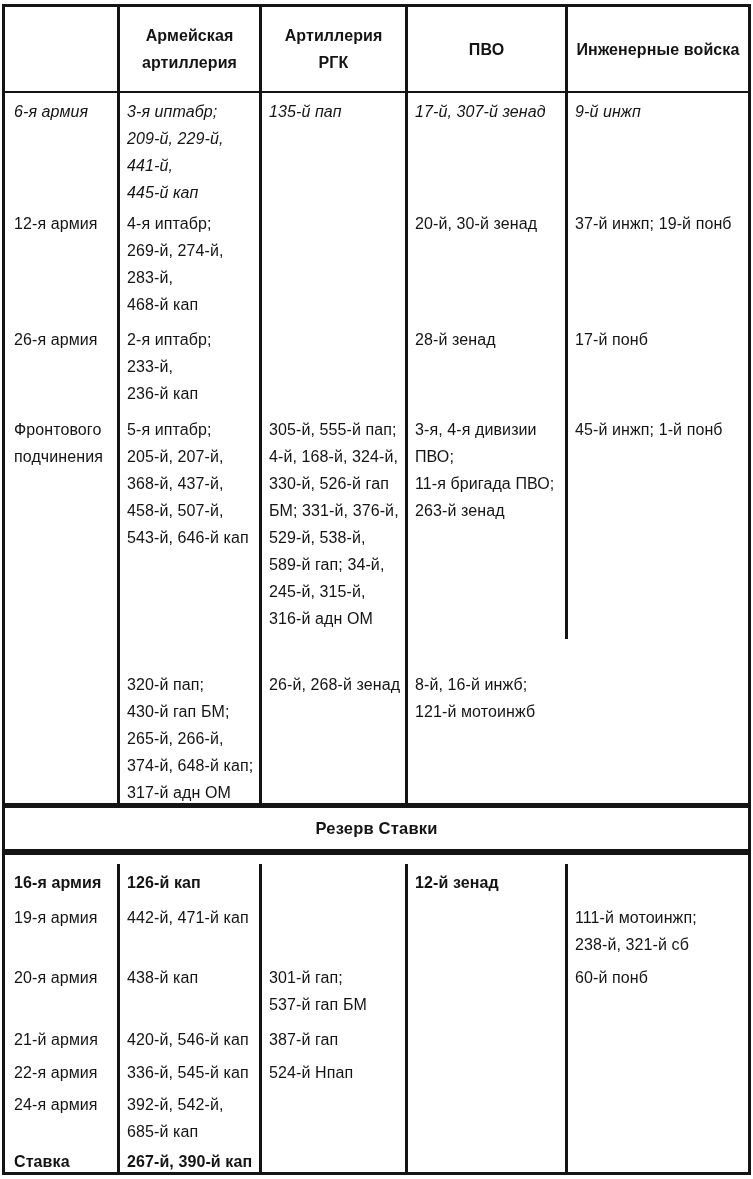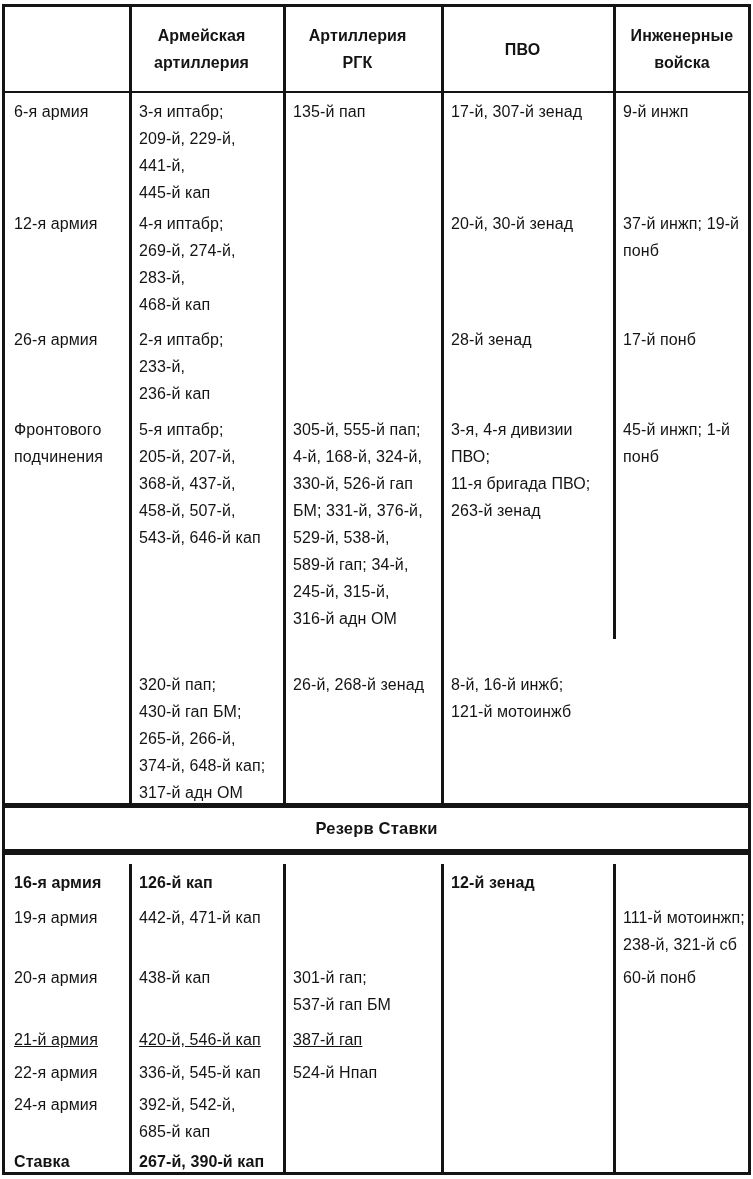--- a/index.html
+++ b/index.html
@@ -26,21 +26,20 @@
   .tbl {
     width: 749px;
     box-sizing: border-box;
     border: 3px solid #141414;
     background: #ffffff;
   }
   .top-table { height: 802px; }
   .grid-row {
     display: grid;
     grid-template-columns: 112px 142px 146px 160px 1fr;
-    gap: 12px;
   }
   .thead {
     height: 84px;
     border-bottom: 2px solid #141414;
   }
   .th {
     display: flex;
     align-items: center;
     justify-content: center;
     text-align: center;
@@ -89,21 +88,21 @@
 
   <div class="tbl top-table">
     <div class="grid-row thead">
       <div class="th"></div>
       <div class="th">Армейская артиллерия</div>
       <div class="th">Артиллерия РГК</div>
       <div class="th">ПВО</div>
       <div class="th">Инженерные войска</div>
     </div>
     <div id="top-body">
-        <div class="grid-row" style="height: 112px;">
+        <div class="grid-row" style="height: 112px; font-style: italic;">
           <div class="cell">6-я армия</div>
           <div class="cell">3-я иптабр;
 209-й, 229-й,
 441-й,
 445-й кап</div>
           <div class="cell">135-й пап</div>
           <div class="cell">17-й, 307-й зенад</div>
           <div class="cell">9-й инжп</div>
         </div>
         <div class="grid-row" style="height: 116px;">
@@ -186,21 +185,21 @@
 238-й, 321-й сб</div>
         </div>
         <div class="grid-row" style="height: 62px;">
           <div class="cell">20-я армия</div>
           <div class="cell">438-й кап</div>
           <div class="cell">301-й гап;
 537-й гап БМ</div>
           <div class="cell"></div>
           <div class="cell">60-й понб</div>
         </div>
-        <div class="grid-row" style="height: 33px; text-decoration: underline;">
+        <div class="grid-row" style="height: 33px;">
           <div class="cell">21-й армия</div>
           <div class="cell">420-й, 546-й кап</div>
           <div class="cell">387-й гап</div>
           <div class="cell"></div>
           <div class="cell"></div>
         </div>
         <div class="grid-row" style="height: 32px;">
           <div class="cell">22-я армия</div>
           <div class="cell">336-й, 545-й кап</div>
           <div class="cell">524-й Нпап</div>

